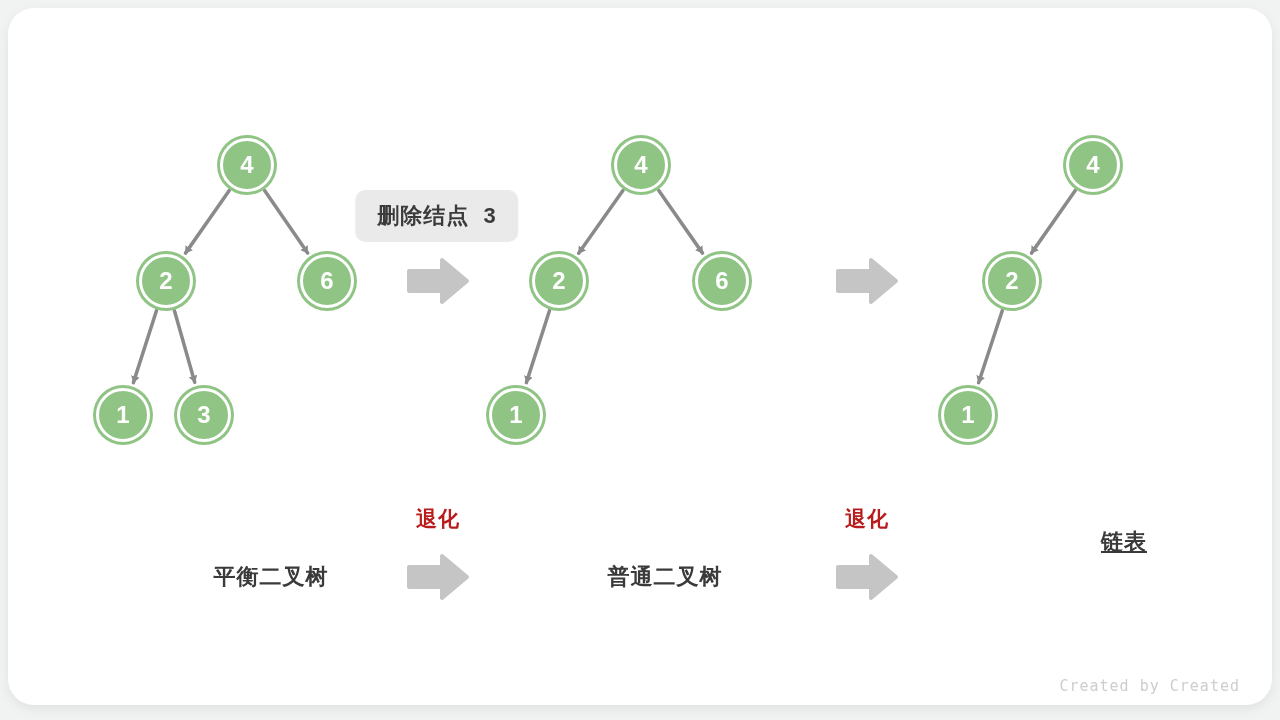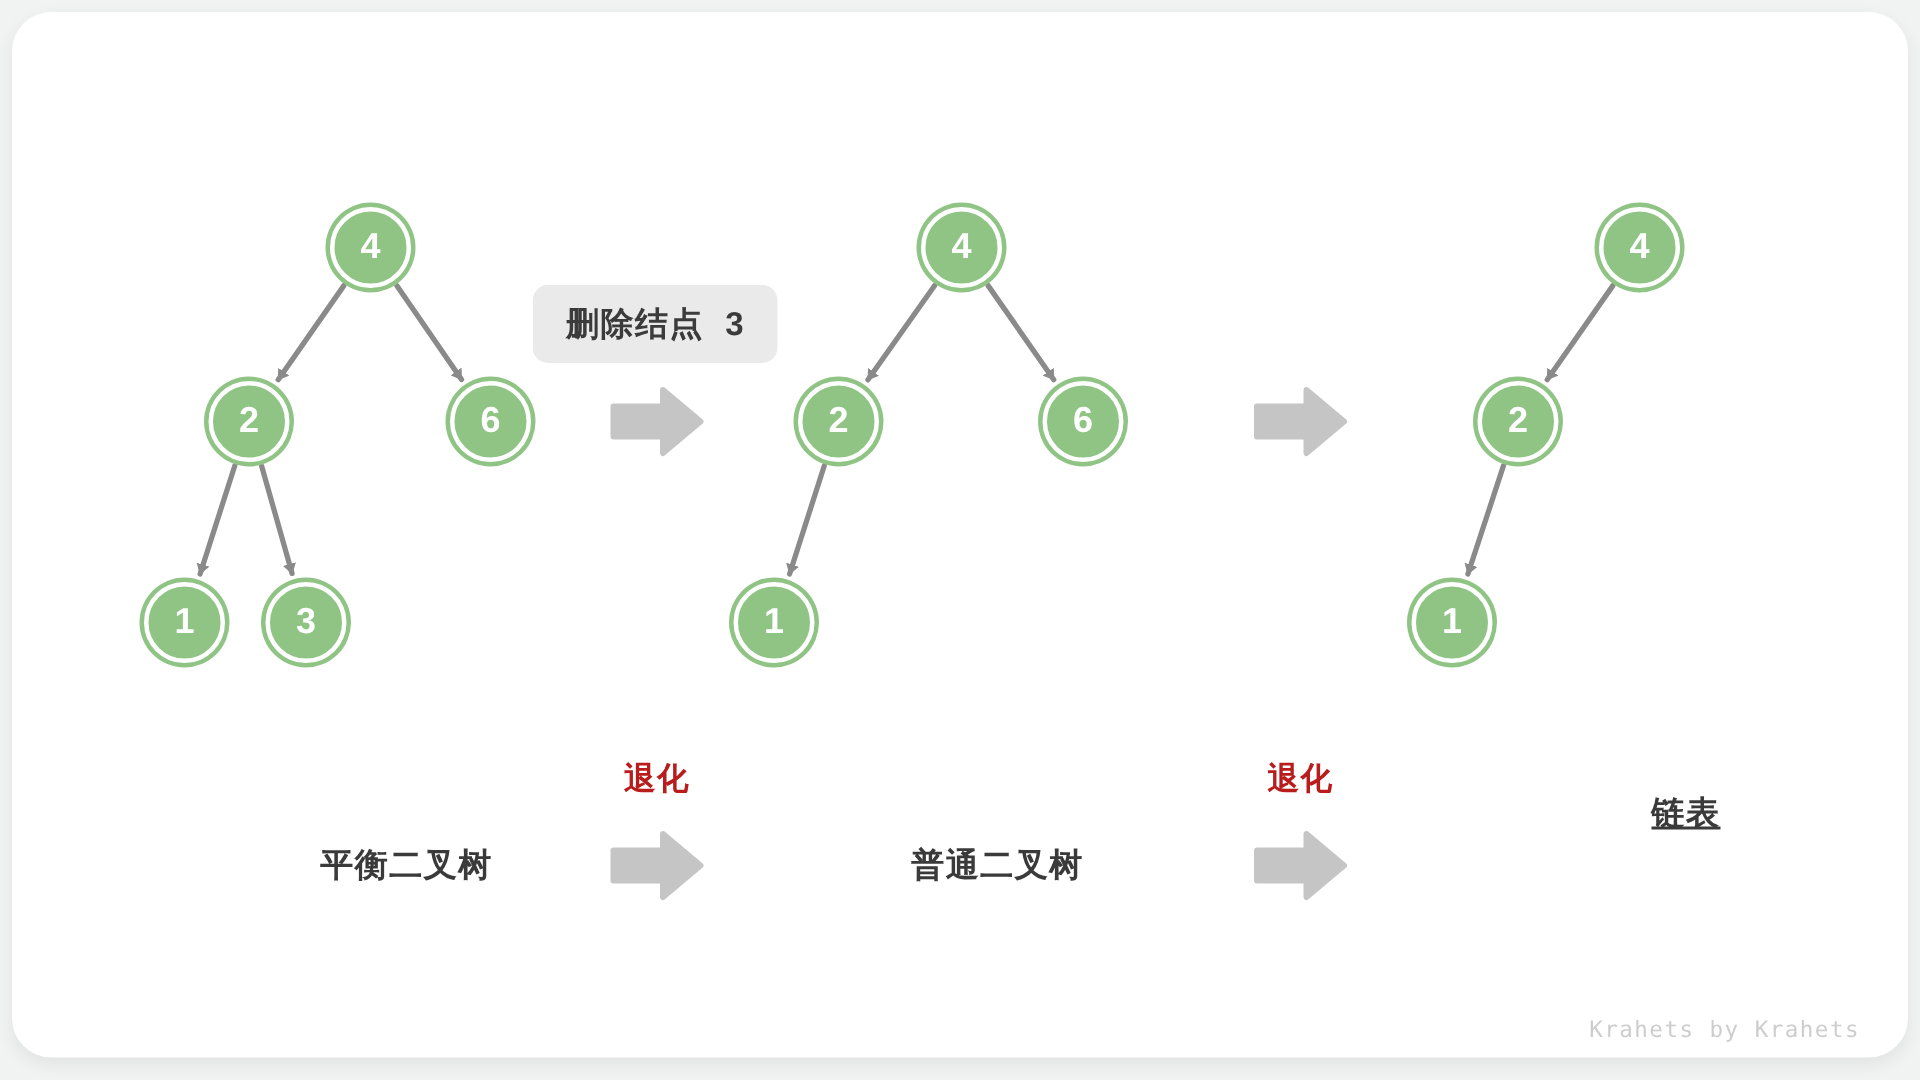--- a/index.html
+++ b/index.html
@@ -146,14 +146,14 @@
 
   <div class="step-label step-label-1">删除结点  3</div>
 
   <div class="degrade-caption degrade-1">退化</div>
   <div class="degrade-caption degrade-2">退化</div>
 
   <div class="tree-caption caption-1">平衡二叉树</div>
   <div class="tree-caption caption-2">普通二叉树</div>
   <div class="tree-caption caption-3">链表</div>
 
-  <div class="watermark">Krahets by Krahets</div>
+  <div class="watermark">Created by Created</div>
 </div>
 
 </body></html>

